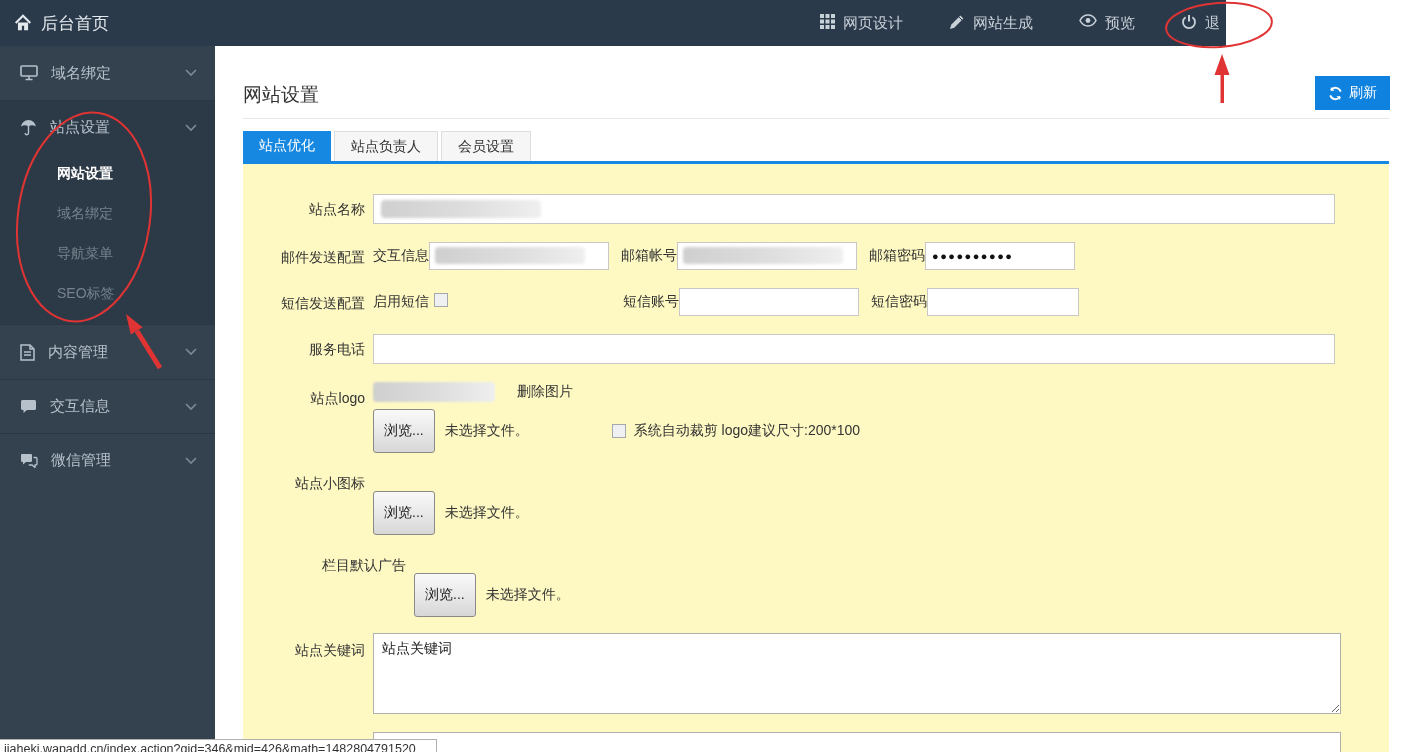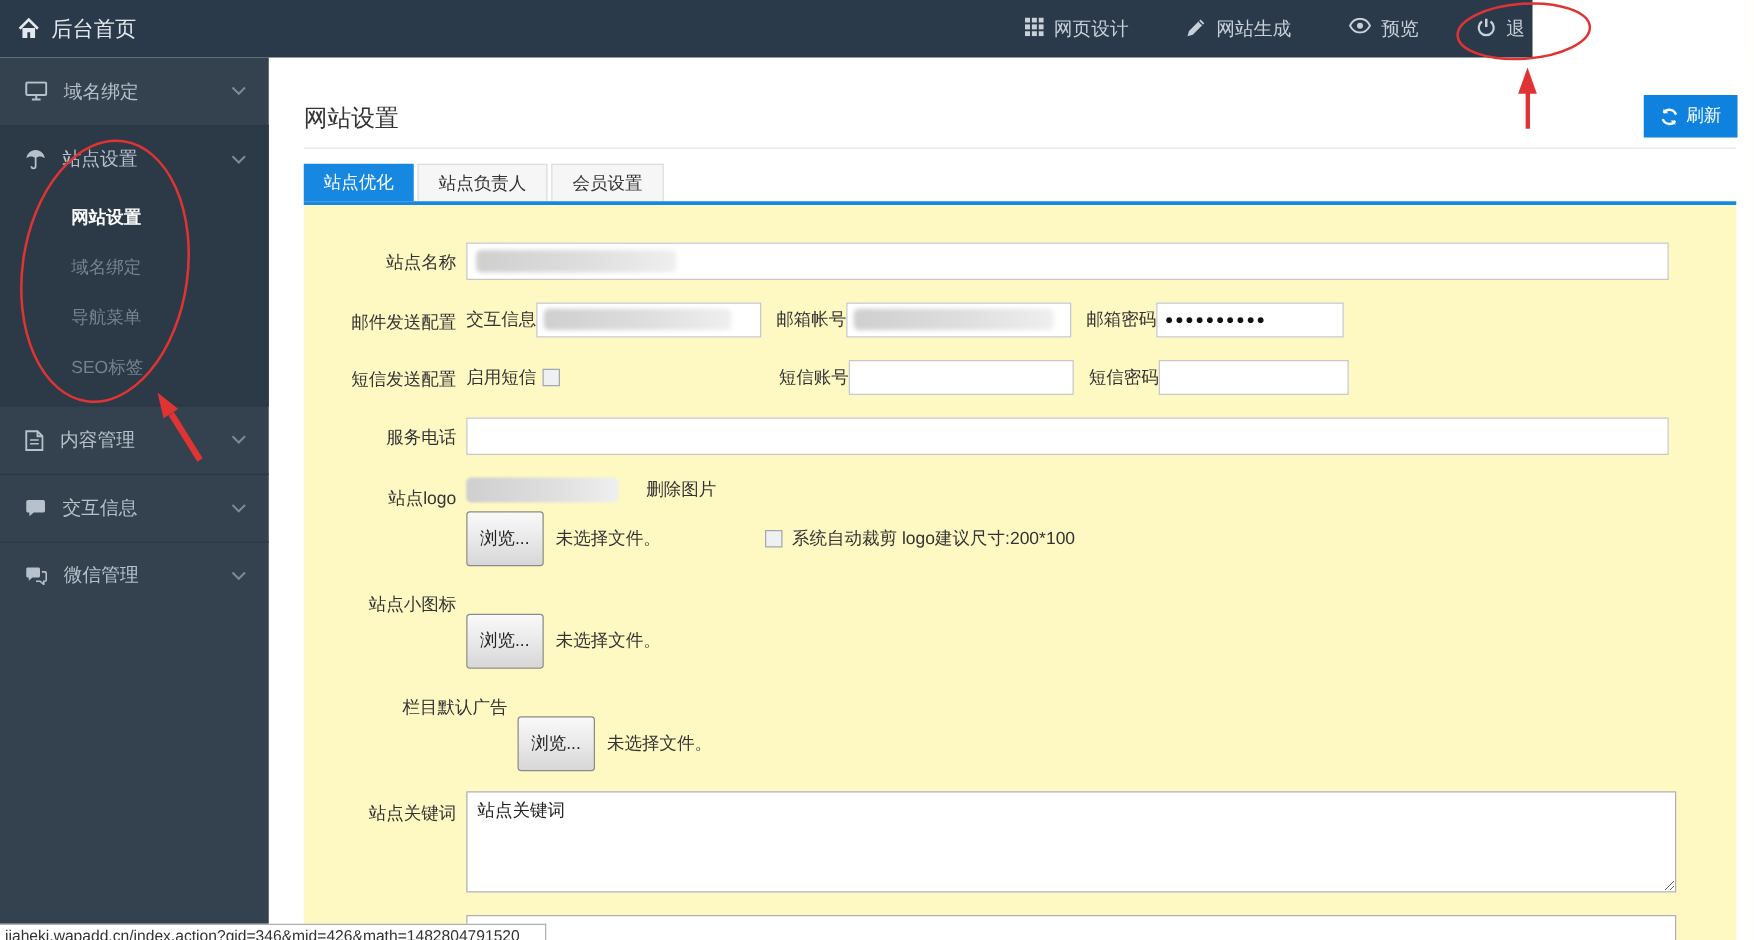--- a/index.html
+++ b/index.html
@@ -251,21 +251,21 @@
           <span class="redact" style="left:6px; top:5px; width:160px; height:17px;"></span>
         </span>
         <span class="inline-lbl" style="margin-left:12px;">邮箱密码</span>
         <span class="pwbox">●●●●●●●●●●</span>
       </div>
     </div>
 
     <div class="frow">
       <div class="flabel">短信发送配置</div>
       <div class="ffield" style="align-items:center;">
-        <span style="width:250px; display:inline-flex; align-items:center; gap:5px;">
+        <span style="width:250px; display:inline-flex; align-items:flex-start; gap:5px;">
           <span class="inline-lbl">启用短信</span>
           <span class="cbox"></span>
         </span>
         <span class="inline-lbl">短信账号</span>
         <input class="tinput" style="width: 180px; height: 28px;">
         <span class="inline-lbl" style="margin-left:12px;">短信密码</span>
         <input class="tinput" style="width: 152px; height: 28px;">
       </div>
     </div>
 

